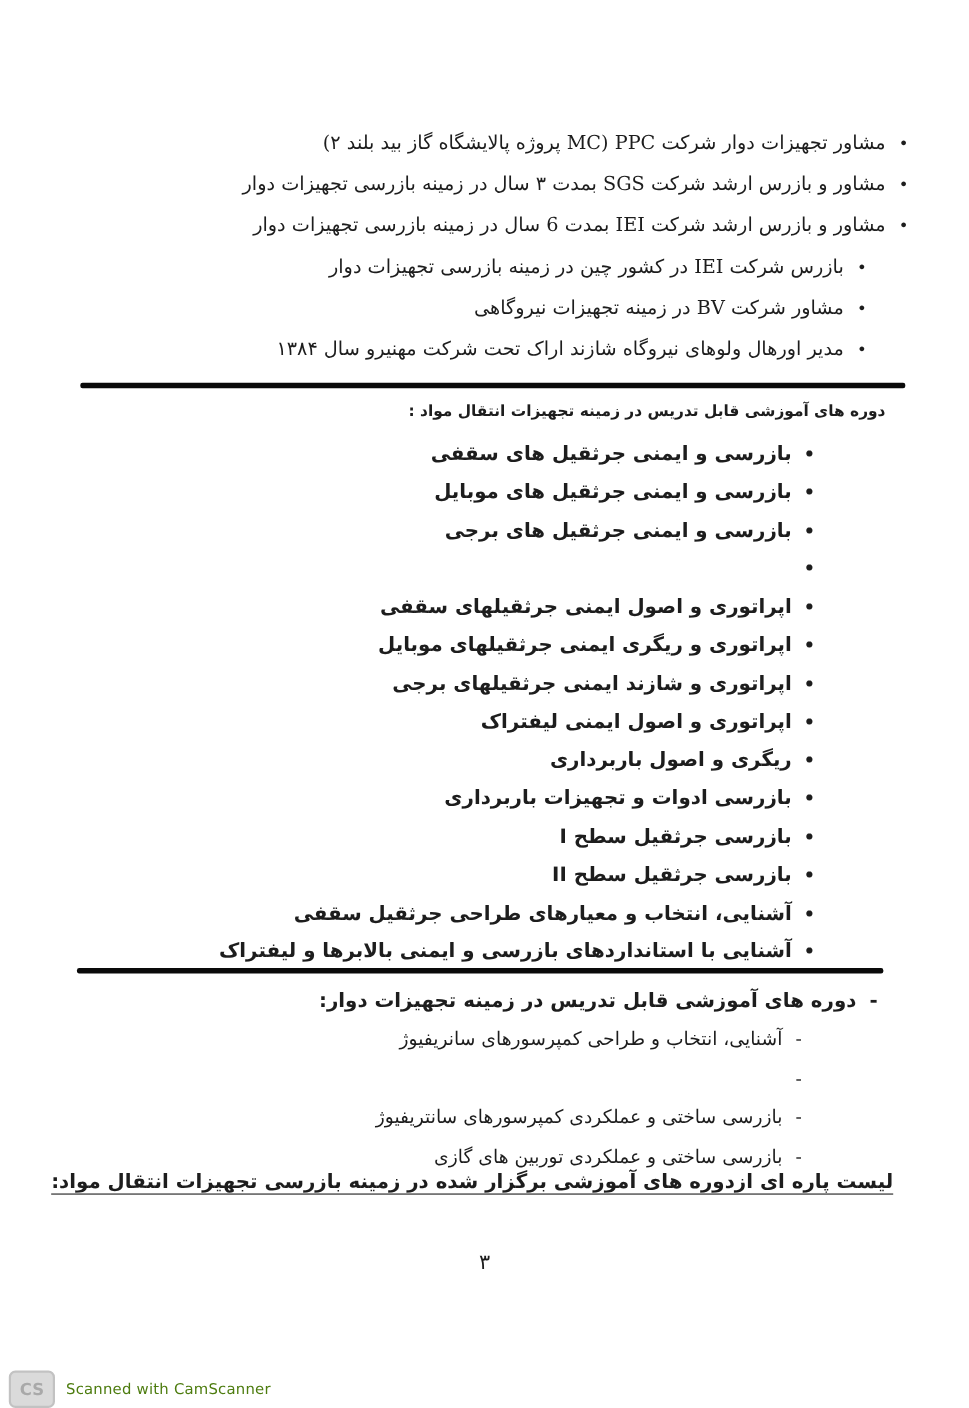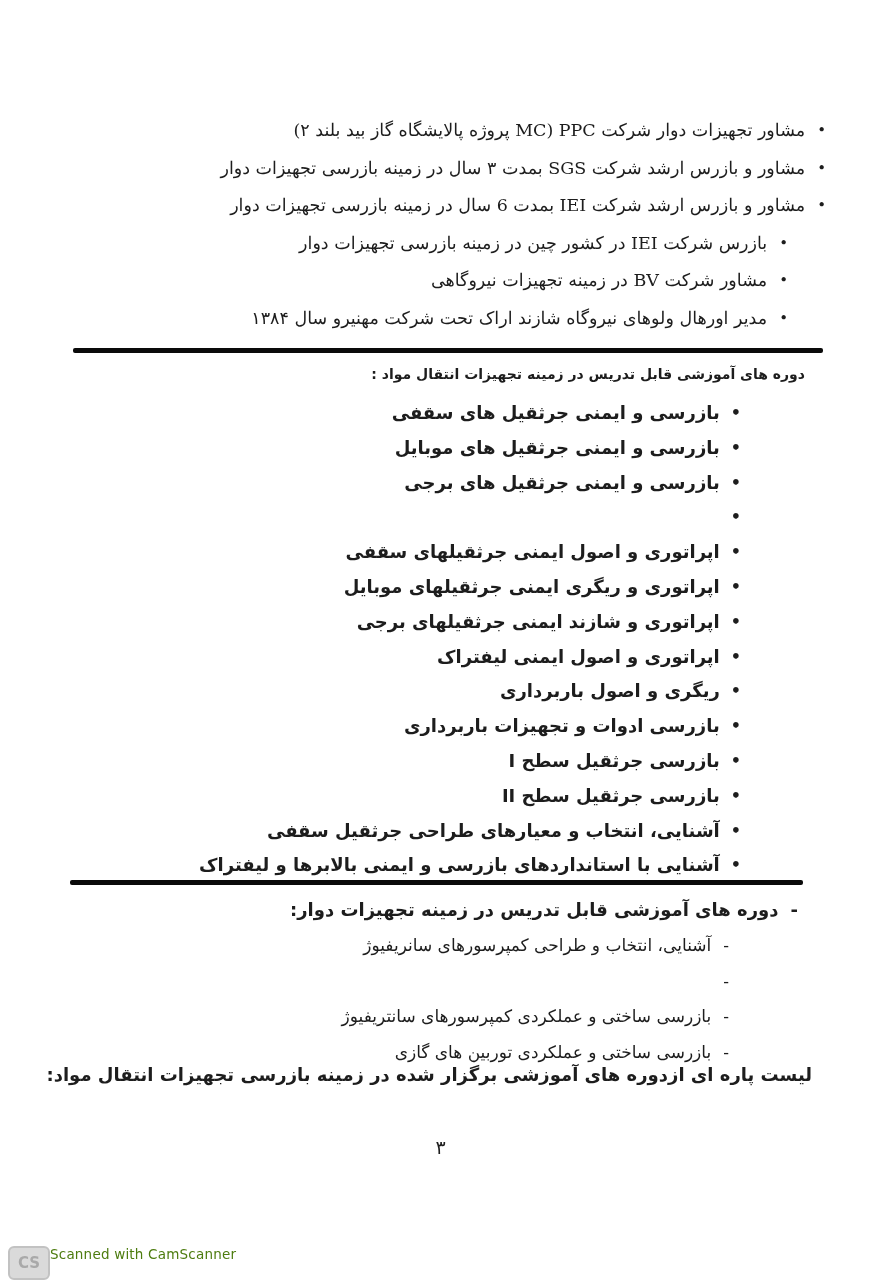--- a/index.html
+++ b/index.html
@@ -29,26 +29,26 @@
   
   .s2-head{top:895px;right:83px;left:40px;direction:rtl;display:flex;gap:12px;
     font-weight:700;font-size:18px;line-height:30px;white-space:nowrap;}
   .s2-list{top:928px;right:152px;left:40px;direction:rtl;
     font-family:"DejaVu Serif","Liberation Serif",serif;font-size:17px;}
   .s2-item{display:flex;gap:12px;align-items:flex-start;line-height:35.5px;white-space:nowrap;}
   .dash{flex:0 0 auto;}
   
   .footer-line{top:1060px;right:69px;left:40px;direction:rtl;text-align:right;
     font-weight:700;font-size:18px;line-height:30px;
-    text-underline-offset:5px;white-space:nowrap;}
+    text-decoration:underline;text-underline-offset:5px;white-space:nowrap;}
   
   .page-num{top:1136px;left:0;right:0;text-align:center;
     font-family:"DejaVu Serif","Liberation Serif",serif;font-size:19px;}
   
-  .watermark{top:1246px;left:8px;display:flex;align-items:flex-start;}
+  .watermark{top:1246px;left:8px;display:flex;align-items:center;gap:10px;}
   .cs-badge{width:38px;height:30px;border:2px solid #c2c2c2;border-radius:6px;
     background:#dadada;color:#a9a9a9;font-weight:700;font-size:15px;
     display:flex;align-items:center;justify-content:center;
     font-family:"DejaVu Sans",sans-serif;}
   .cs-text{color:#4d7c0f;font-size:13.5px;letter-spacing:.2px;
     font-family:"DejaVu Sans",sans-serif;}
 </style>
 </head>
 <body>
 

